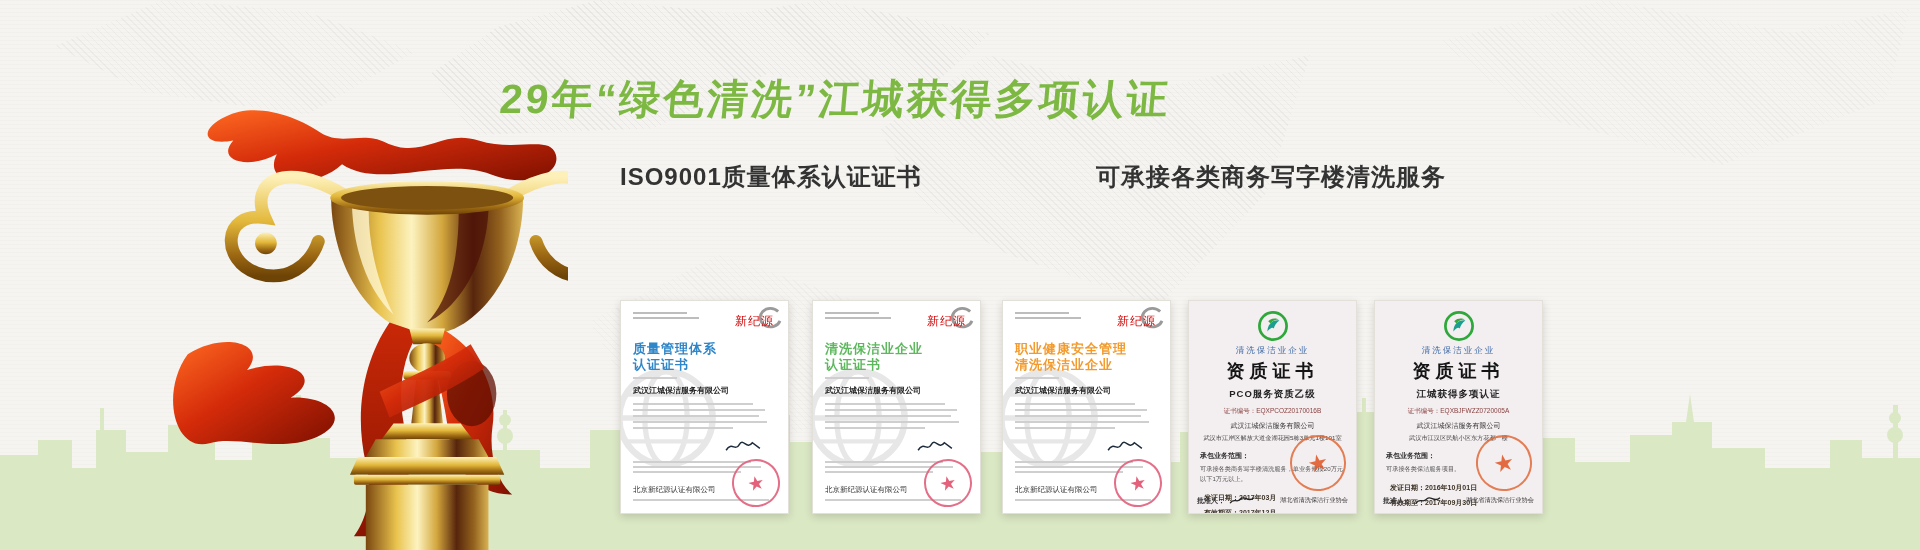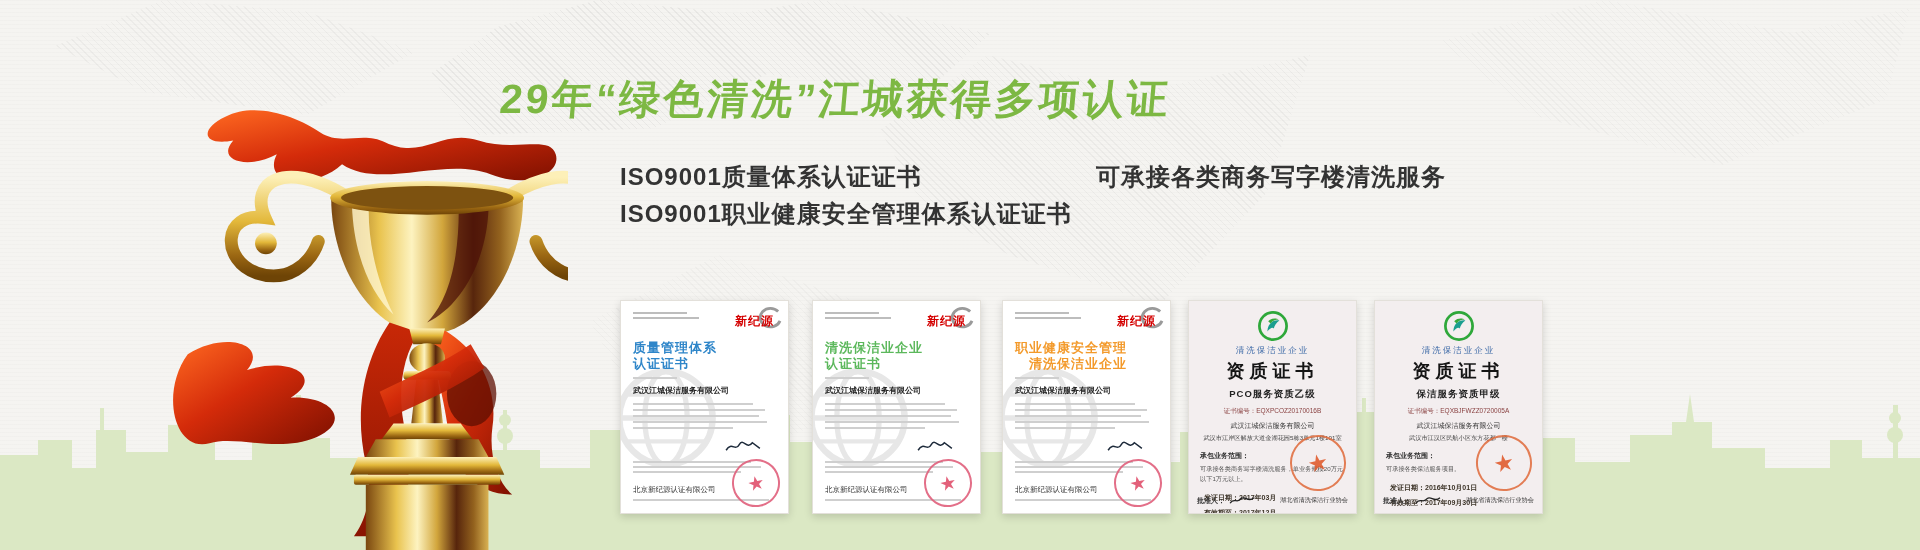--- a/index.html
+++ b/index.html
@@ -29,24 +29,24 @@
   #list-left{left:620px;top:158px;}
   #list-right{left:1096px;top:158px;}
 
   .cert{position:absolute;top:300px;width:167px;height:212px;background:#fff;
     border:1px solid #e3e0da;box-shadow:0 3px 8px rgba(0,0,0,.15);overflow:hidden;}
   .cert.tinted{background:#f3eeef;}
   .globe{position:absolute;left:-8px;top:64px;width:106px;height:106px;opacity:.85;}
   .regline{position:absolute;left:12px;height:2px;background:#bdbdbd;}
   .brand{position:absolute;top:5px;right:6px;width:54px;height:30px;}
   .brand-swirl{position:absolute;right:0;top:0;width:30px;height:26px;}
-  .brand-name{position:absolute;right:8px;top:7px;font-size:12px;font-weight:bold;
+  .brand-name{position:absolute;right:8px;top:7px;font-size:12px;font-weight:normal;
     color:#d40000;letter-spacing:1px;white-space:nowrap;}
   .ctitle{position:absolute;left:12px;top:40px;font-size:13px;font-weight:bold;
-    line-height:16px;letter-spacing:1px;font-family:Liberation Mono, monospace;}
+    line-height:16px;letter-spacing:1px;}
   .cbar{position:absolute;left:12px;height:2px;background:#cfcfcf;}
   .ccompany{position:absolute;left:12px;top:84px;font-size:8px;font-weight:bold;color:#222;}
   .sig{position:absolute;right:26px;top:138px;width:38px;height:15px;}
   .cissuer{position:absolute;left:12px;top:184px;font-size:7.5px;color:#333;}
   .stamp{position:absolute;right:8px;bottom:6px;width:44px;height:44px;border:2px solid #e0607c;
     border-radius:50%;display:flex;align-items:center;justify-content:center;
     transform:rotate(-12deg);opacity:.9;}
   .stamp .star{color:#e0506c;font-size:19px;line-height:1;}
   .stamp-orange{width:52px;height:52px;right:10px;bottom:22px;border-color:#e06a3a;opacity:.85;}
   .stamp-orange .star{color:#e05525;font-size:23px;}
@@ -97,21 +97,20 @@
         <circle cx="1262" cy="48" r="6" fill="#dbe8c4"></circle>
       <circle cx="1895" cy="38" r="6" fill="#dbe8c4"></circle>
         <circle cx="1895" cy="55" r="8" fill="#dbe8c4"></circle>
     </g>
   </svg>
 
   <div class="banner-title" style="color: rgb(125, 184, 67);">29年“绿色清洗”江城获得多项认证</div>
 
   <div class="list" id="list-left">
     <div>ISO9001质量体系认证证书</div>
-    <div>ISO9001职业健康安全管理体系认证证书</div>
   </div>
   <div class="list" id="list-right">
     <div>可承接各类商务写字楼清洗服务</div>
   </div>
 
   <div class="cert" style="left:620px">
     <svg class="globe" viewBox="0 0 100 100">
       <circle cx="50" cy="50" r="44" fill="none" stroke="#e3e3e3" stroke-width="6"></circle>
       <ellipse cx="50" cy="50" rx="20" ry="44" fill="none" stroke="#e3e3e3" stroke-width="5"></ellipse>
       <line x1="6" y1="50" x2="94" y2="50" stroke="#e3e3e3" stroke-width="5"></line>
@@ -197,21 +196,21 @@
       <line x1="10" y1="72" x2="90" y2="72" stroke="#e3e3e3" stroke-width="4"></line>
     </svg>
     <div class="regline" style="top:11px;width:54px"></div>
     <div class="regline" style="top:16px;width:66px"></div>
     <div class="brand">
       <svg class="brand-swirl" viewBox="0 0 32 28">
         <path d="M28,6 A11,10 0 1,0 30,16" fill="none" stroke="#9a9a9a" stroke-width="3"></path>
         </svg>
       <span class="brand-name">新纪源</span>
     </div>
-    <div class="ctitle" style="color: rgb(243, 154, 43); text-align: right;">
+    <div class="ctitle" style="color: rgb(243, 154, 43);">
       <span>职业健康安全管理</span><br><span>清洗保洁业企业</span>
     </div>
     <div class="cbar" style="top:76px;width:44px"></div>
     <div class="ccompany">武汉江城保洁服务有限公司</div>
     <div class="cbar" style="top:102px;width:120px"></div>
     <div class="cbar" style="top:108px;width:132px"></div>
     <div class="cbar" style="top:114px;width:126px"></div>
     <div class="cbar" style="top:120px;width:134px"></div>
     <div class="cbar" style="top:126px;width:100px"></div>
     <svg class="sig" viewBox="0 0 40 16">
@@ -256,21 +255,21 @@
   </div>
 
   <div class="cert tinted" style="left:1374px">
     <svg class="qlogo" viewBox="0 0 40 40">
       <circle cx="20" cy="20" r="17" fill="none" stroke="#2ea83a" stroke-width="3.4"></circle>
       <path d="M13,27 C13,17 20,12 28,13 C24,16 22,19 21,23 C19,21 16,23 13,27 Z" fill="#1a9e8f"></path>
       <path d="M14,14 C18,10 24,10 27,12 C23,12 19,14 17,17 Z" fill="#37a93c"></path>
     </svg>
     <div class="qorg">清洗保洁业企业</div>
     <div class="qtitle">资质证书</div>
-    <div class="qsub">保洁服务资质甲级</div>
+    <div class="qsub">江城获得多项认证</div>
     <div class="qno">证书编号：EQXBJFWZZ0720005A</div>
     <div class="qcompany">武汉江城保洁服务有限公司</div>
     <div class="qaddr">武汉市江汉区民航小区东方花都一楼</div>
     <div class="qscopelabel">承包业务范围：</div>
     <div class="qscope">可承接各类保洁服务项目。</div>
     <div class="qdate first">发证日期：2016年10月01日</div>
     <div class="qdate">有效期至：2017年09月30日</div>
     <div class="qfoot">
       <span class="qapprover">批准人：</span>
       <svg class="qsig" viewBox="0 0 30 12">

